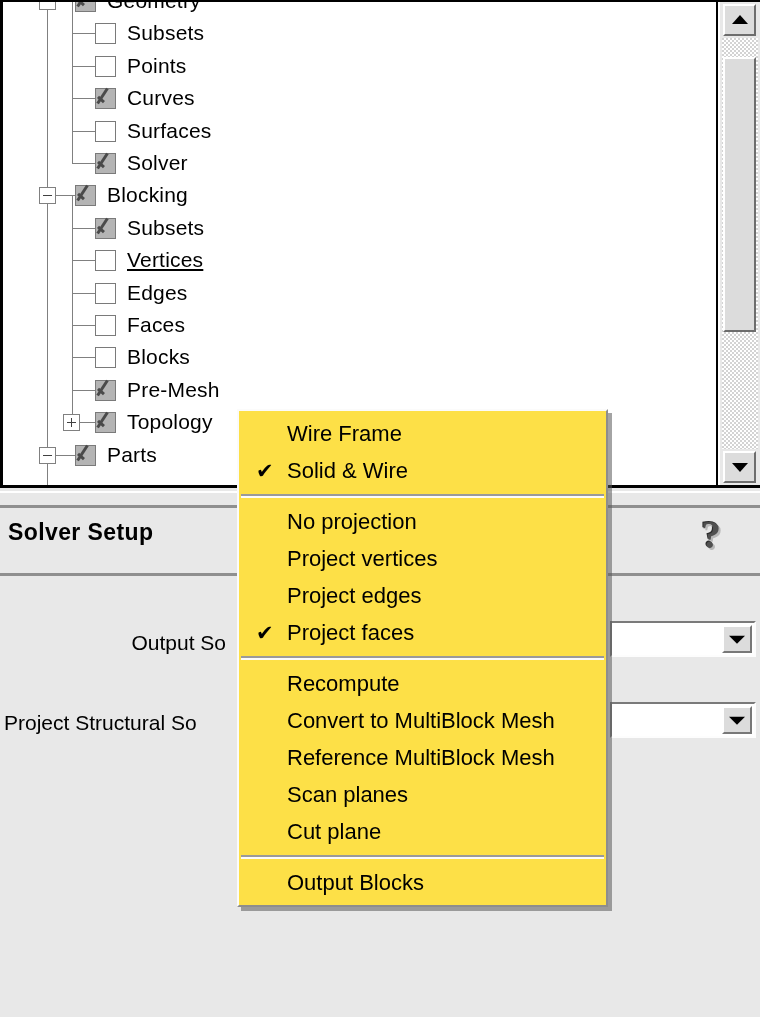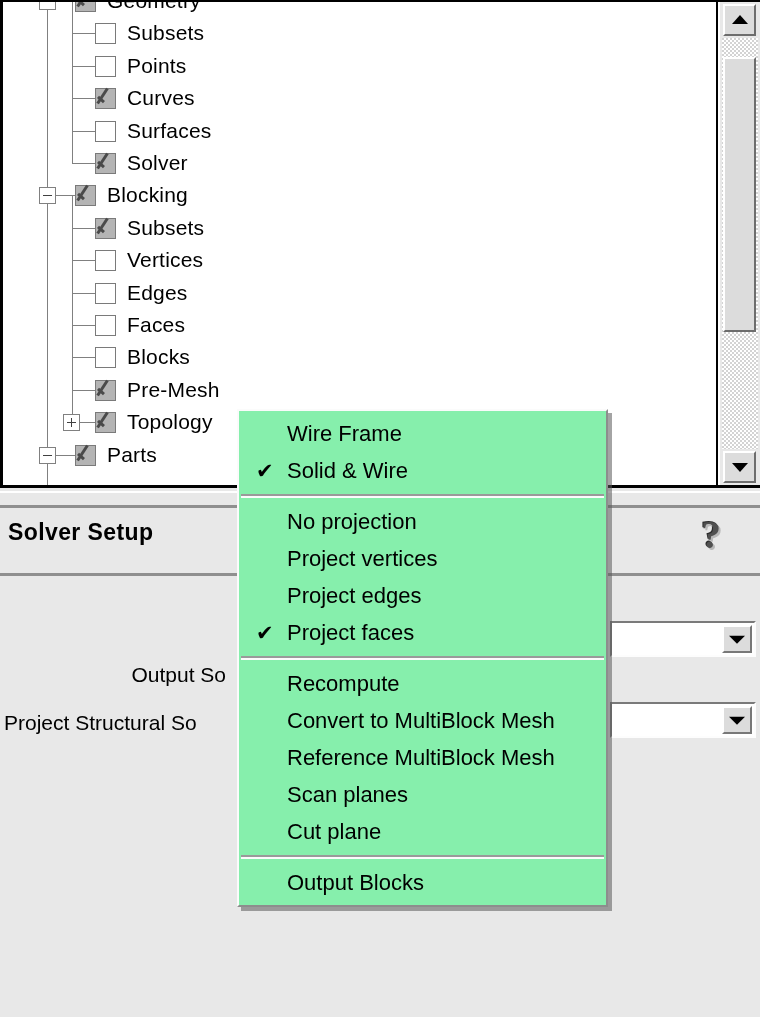--- a/index.html
+++ b/index.html
@@ -239,21 +239,21 @@
     position: absolute;
     left: 14px; top: 795px;
     height: 34px;
   }
 
   
   #context-menu {
     position: absolute;
     left: 237px; top: 409px;
     width: 371px;
-    background: #86efac;
+    background: #fde047;
     border-top: 2px solid #fbfbfb;
     border-left: 2px solid #fbfbfb;
     border-right: 2px solid #8d8d8d;
     border-bottom: 2px solid #8d8d8d;
     box-sizing: border-box;
     box-shadow: 4px 4px 0 rgba(90,90,90,0.55);
     padding: 4px 0 4px 0;
     z-index: 50;
   }
   .menu-item {
@@ -320,21 +320,21 @@
         </div>
         <div class="cbox checked" style="left: 72px; top: 183.4px;"></div>
         <div class="tlabel" style="left: 104px; top: 177.4px;">Blocking</div>
         <div class="vline" style="left: 69px; top: 192.8px; height: 34.4px;"></div>
         <div class="hline" style="left: 69px; top: 225.8px; width: 23px;"></div>
         <div class="cbox checked" style="left: 92px; top: 215.8px;"></div>
         <div class="tlabel" style="left: 124px; top: 209.8px;">Subsets</div>
         <div class="vline" style="left: 69px; top: 225.2px; height: 34.4px;"></div>
         <div class="hline" style="left: 69px; top: 258.2px; width: 23px;"></div>
         <div class="cbox" style="left: 92px; top: 248.2px;"></div>
-        <div class="tlabel" style="left: 124px; top: 242.2px;">Vertices</div>
+        <div class="tlabel" style="left: 124px; top: 242.2px; text-decoration: underline;">Vertices</div>
         <div class="vline" style="left: 69px; top: 257.6px; height: 34.4px;"></div>
         <div class="hline" style="left: 69px; top: 290.6px; width: 23px;"></div>
         <div class="cbox" style="left: 92px; top: 280.6px;"></div>
         <div class="tlabel" style="left: 124px; top: 274.6px;">Edges</div>
         <div class="vline" style="left: 69px; top: 290px; height: 34.4px;"></div>
         <div class="hline" style="left: 69px; top: 323px; width: 23px;"></div>
         <div class="cbox" style="left: 92px; top: 313px;"></div>
         <div class="tlabel" style="left: 124px; top: 307px;">Faces</div>
         <div class="vline" style="left: 69px; top: 322.4px; height: 34.4px;"></div>
         <div class="hline" style="left: 69px; top: 355.4px; width: 23px;"></div>
@@ -378,21 +378,21 @@
   <div class="grip-line" style="top:14px;"></div>
 
   <div id="solver-title">Solver Setup</div>
 
   <div id="help-icon">
     <span class="qm">?</span>
   </div>
 
   <div class="grip-line" style="top:82px;"></div>
 
-  <div class="field-label" style="right:534px; top:140px;margin-top:32px;">Output So</div>
+  <div class="field-label" style="right:534px; top:140px;">Output So</div>
   <div class="combo" style="left:610px; top:130px; width:146px;">
     <span class="arrowbtn"></span>
   </div>
 
   <div class="field-label" style="left:4px; top:220px;">Project Structural So</div>
   <div class="combo" style="left:610px; top:211px; width:146px;">
     <span class="arrowbtn"></span>
   </div>
 
   <div id="setdefault-row">

